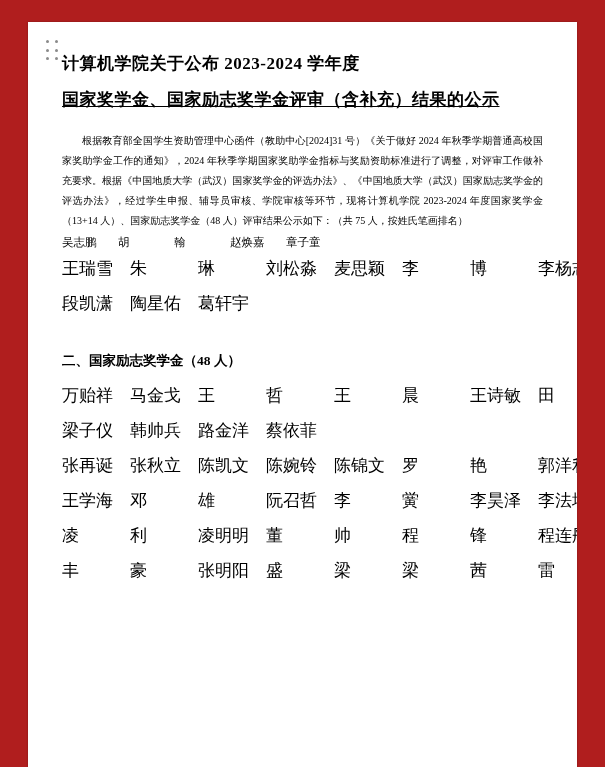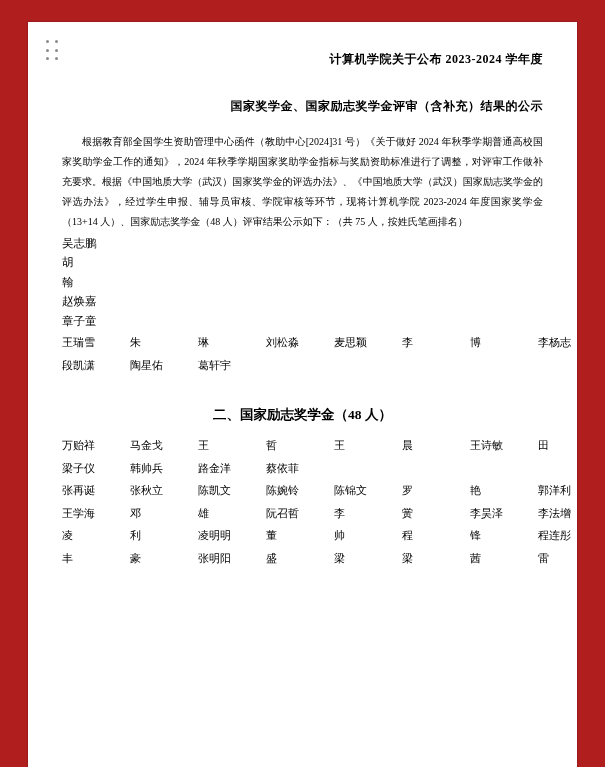--- a/index.html
+++ b/index.html
@@ -26,49 +26,49 @@
   }
   .grip{
     position:absolute;left:18px;top:18px;
     width:14px;height:22px;
     display:grid;grid-template-columns:1fr 1fr;
     grid-template-rows:1fr 1fr 1fr;
     gap:4px 4px;
   }
   .grip i{display:block;width:3px;height:3px;background:#8a8a8a;border-radius:50%;}
   h1.title{
-    text-align:right;
-    font-size:12px;
+    text-align:left;
+    font-size:17px;
     font-weight:bold;
     margin:4px 0 0 0;
     line-height:1.9;
     letter-spacing:.5px;
   }
-  h1.title.second{margin-top:24px;}
+  h1.title.second{margin-top:4px;text-decoration:underline;}
   p.para{
     margin:14px 0 0 0;
     text-align:justify;
     text-indent:2em;
     line-height:2.0;
     font-size:10px;
   }
   .sec-title{
     margin:22px 0 6px 0;
     font-size:13.5px;
     font-weight:bold;
   }
-  .sec-title.b{margin-top:26px;text-align:center;}
+  .sec-title.b{margin-top:26px;}
   .name-rows{margin:2px 0 0 0;}
   .name-row{
     display:flex;
     line-height:2.05;
-    font-size:11px;
+    font-size:17px;
     white-space:nowrap;
   }
-  .name-row.small{font-size:11.5px;line-height:1.7;flex-direction:column;}
+  .name-row.small{font-size:11.5px;line-height:1.7;}
   .name-row span{
     display:inline-block;
     min-width:64px;
     margin-right:4px;
   }
   .name-row.small span{min-width:52px;}
 </style>
 </head>
 <body>
 

